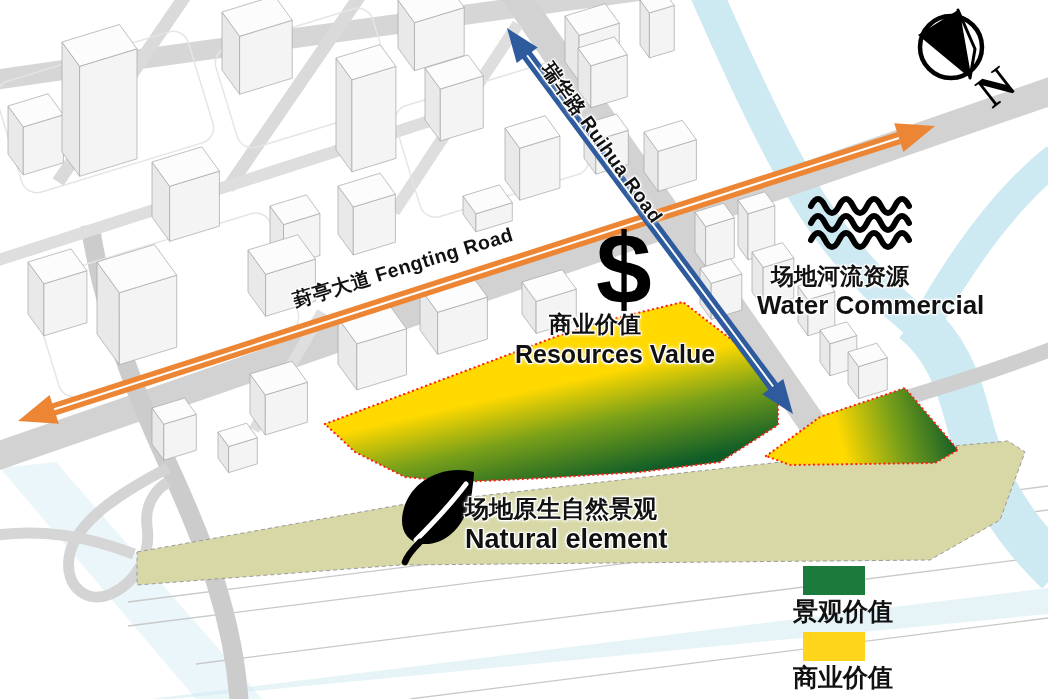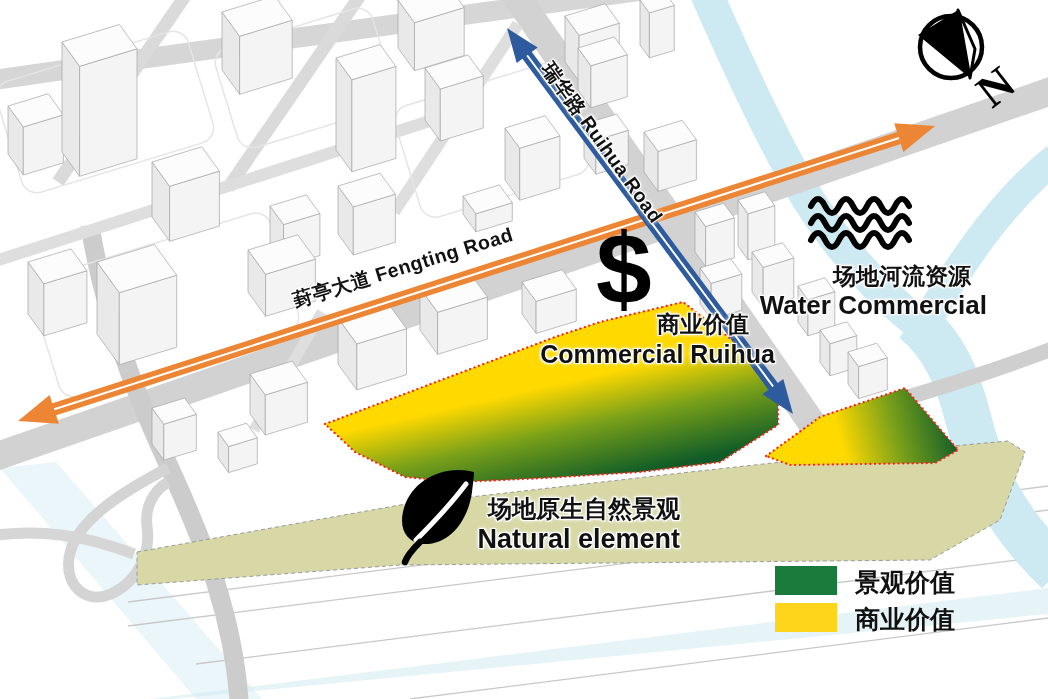--- a/index.html
+++ b/index.html
@@ -1,35 +1,35 @@
 <!DOCTYPE html>
 <html style="--orange: #ED8634; --blue: #2E5B9E; --river: #CDE9F2; --road: #D2D2D2; --road_light: #DADADA; --parcel_yellow: #FFD900; --parcel_mid: #79A019; --parcel_green: #0F5C28; --greenbelt: #D7D8A6; --legend_green: #1B7B3C; --legend_yellow: #FFD51C; --boundary_red: #FF1E14;"><head>
 <meta charset="utf-8">
 <style>
   html,body{margin:0;padding:0;background:#fff;}
   .canvas{position:relative;width:1048px;height:699px;background:#ffffff;overflow:hidden;
           font-family:"Liberation Sans",sans-serif;color:#111;}
   .canvas svg.base{position:absolute;left:0;top:0;}
   .lbl{position:absolute;line-height:1.15;white-space:nowrap;color:#111;}
   .halo{text-shadow:-1px -1px 0 #fff,1px -1px 0 #fff,-1px 1px 0 #fff,1px 1px 0 #fff,0 0 4px #fff,0 0 4px #fff;}
-  .ctr{text-align:right;white-space:normal;}
+  .ctr{text-align:left;white-space:normal;}
   .lbl-fengting{left:238px;top:256px;width:330px;font-size:19.5px;font-weight:600;
                 transform:rotate(-17deg);text-align:center;letter-spacing:.5px;}
   .lbl-ruihua{left:556px;top:58px;width:220px;font-size:19.5px;font-weight:600;
               transform:rotate(54.5deg);transform-origin:0 0;letter-spacing:.5px;}
   .dollar{left:596px;top:212px;font-size:100px;font-weight:700;color:#000;}
   .lbl-comm-zh{left:549px;top:311px;width:200px;font-size:23px;font-weight:600;}
   .lbl-comm-en{left:515px;top:340px;width:260px;font-size:25px;font-weight:600;}
   .lbl-water-zh{left:771px;top:263px;width:200px;font-size:23px;font-weight:600;}
   .lbl-water-en{left:757px;top:291px;width:230px;font-size:26px;font-weight:600;}
   .lbl-nat-zh{left:465px;top:495px;width:215px;font-size:24px;font-weight:600;}
   .lbl-nat-en{left:465px;top:524px;width:215px;font-size:27px;font-weight:600;}
   .icon{position:absolute;}
   .legend{position:absolute;left:775px;top:566px;}
-  .legend-row{display:flex;align-items:flex-start;margin-bottom:4px;}
+  .legend-row{display:flex;align-items:center;margin-bottom:4px;flex-direction:column;}
   .swatch{width:62px;height:29px;display:inline-block;}
   .sw-0{background:var(--legend_green);}
   .sw-1{background:var(--legend_yellow);}
   .legend-label{font-size:25px;font-weight:600;margin-left:18px;}
   .n-letter{font-family:"Liberation Serif",serif;font-weight:700;}
 </style>
 </head>
 <body>
 
 <div class="canvas">
@@ -205,21 +205,21 @@
       <polygon points="507,28 516.7,63.1 537.7,47.6" style="fill:var(--blue)"></polygon>
       <polygon points="793,414 762.3,394.3 783.3,378.9" style="fill:var(--blue)"></polygon>
     </g>
   </svg>
 
   <div class="lbl halo lbl-fengting">葑亭大道 Fengting Road</div>
   <div class="lbl halo lbl-ruihua">瑞华路 Ruihua Road</div>
 
   <div class="lbl dollar">$</div>
   <div class="lbl ctr halo lbl-comm-zh">商业价值</div>
-  <div class="lbl ctr halo lbl-comm-en">Commercial Ruihua</div>
+  <div class="lbl ctr halo lbl-comm-en">Resources Value</div>
 
   <svg class="icon" style="left:806px;top:196px" width="112" height="58" viewBox="0 0 112 58">
     <g fill="none" stroke="#000" stroke-width="6" stroke-linecap="round">
       <path d="M5 10 Q12 -4 19 10 T33 10 T47 10 T61 10 T75 10 T89 10 T103 10"></path>
       <path d="M5 27 Q12 13 19 27 T33 27 T47 27 T61 27 T75 27 T89 27 T103 27"></path>
       <path d="M5 44 Q12 30 19 44 T33 44 T47 44 T61 44 T75 44 T89 44 T103 44"></path>
     </g>
   </svg>
   <div class="lbl ctr halo lbl-water-zh">场地河流资源</div>
   <div class="lbl ctr halo lbl-water-en">Water Commercial</div>

